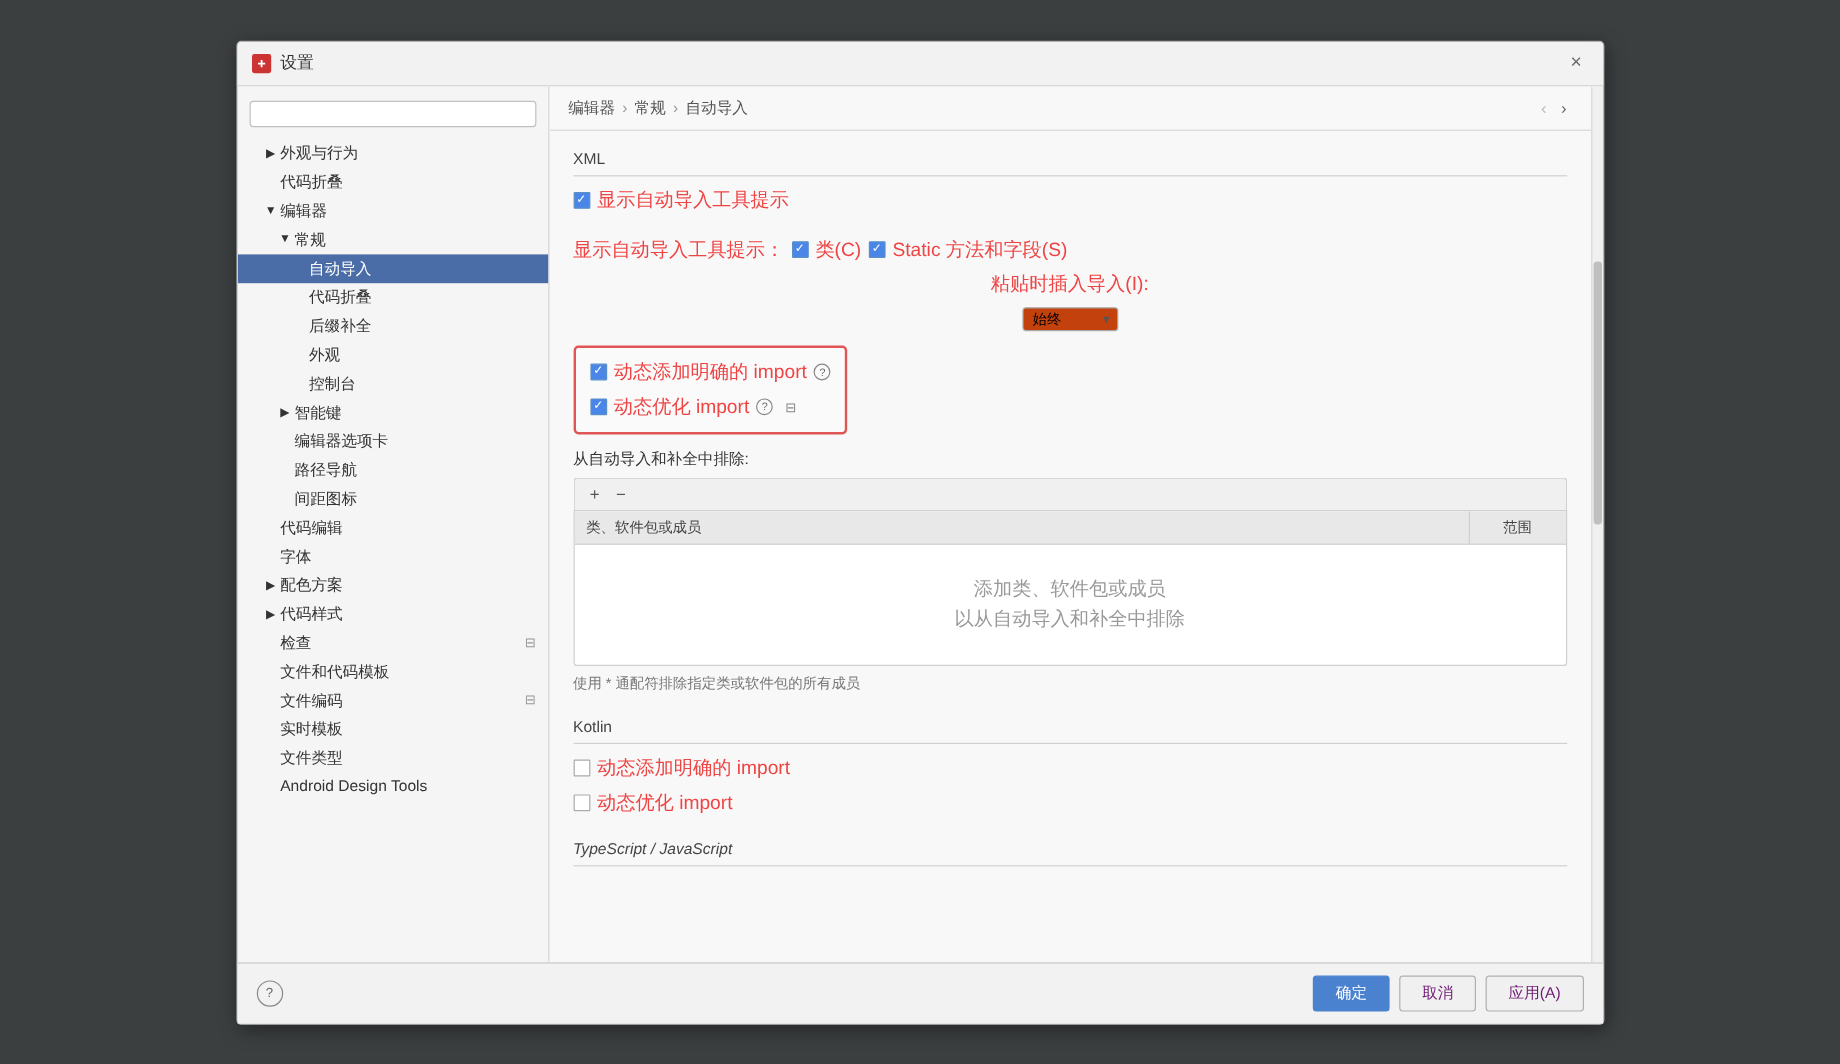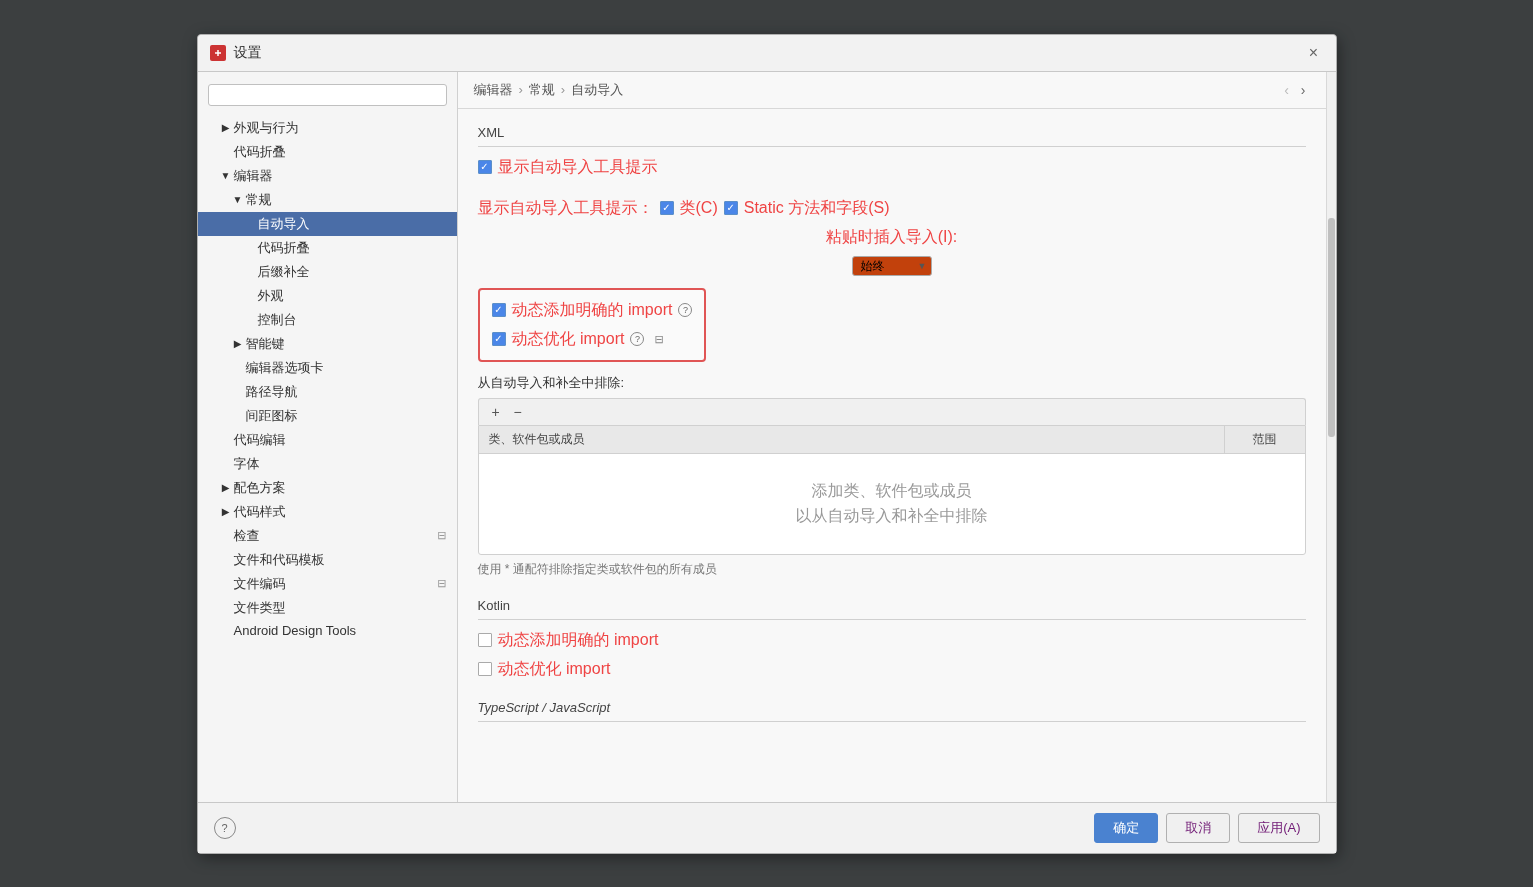--- a/index.html
+++ b/index.html
@@ -565,20 +565,24 @@
               <span class="icon-right">⊟</span>
             </div>
             <div class="tree-item indent-1 ">
               <span class="arrow"></span>
               <span class="label">文件和代码模板</span>
             </div>
             <div class="tree-item indent-1 ">
               <span class="arrow"></span>
               <span class="label">文件编码</span>
               <span class="icon-right">⊟</span>
+            </div>
+            <div class="tree-item indent-1 ">
+              <span class="arrow"></span>
+              <span class="label">实时模板</span>
             </div>
             <div class="tree-item indent-1 ">
               <span class="arrow"></span>
               <span class="label">文件类型</span>
             </div>
             <div class="tree-item indent-1 ">
               <span class="arrow"></span>
               <span class="label">Android Design Tools</span>
             </div>
           </div>

